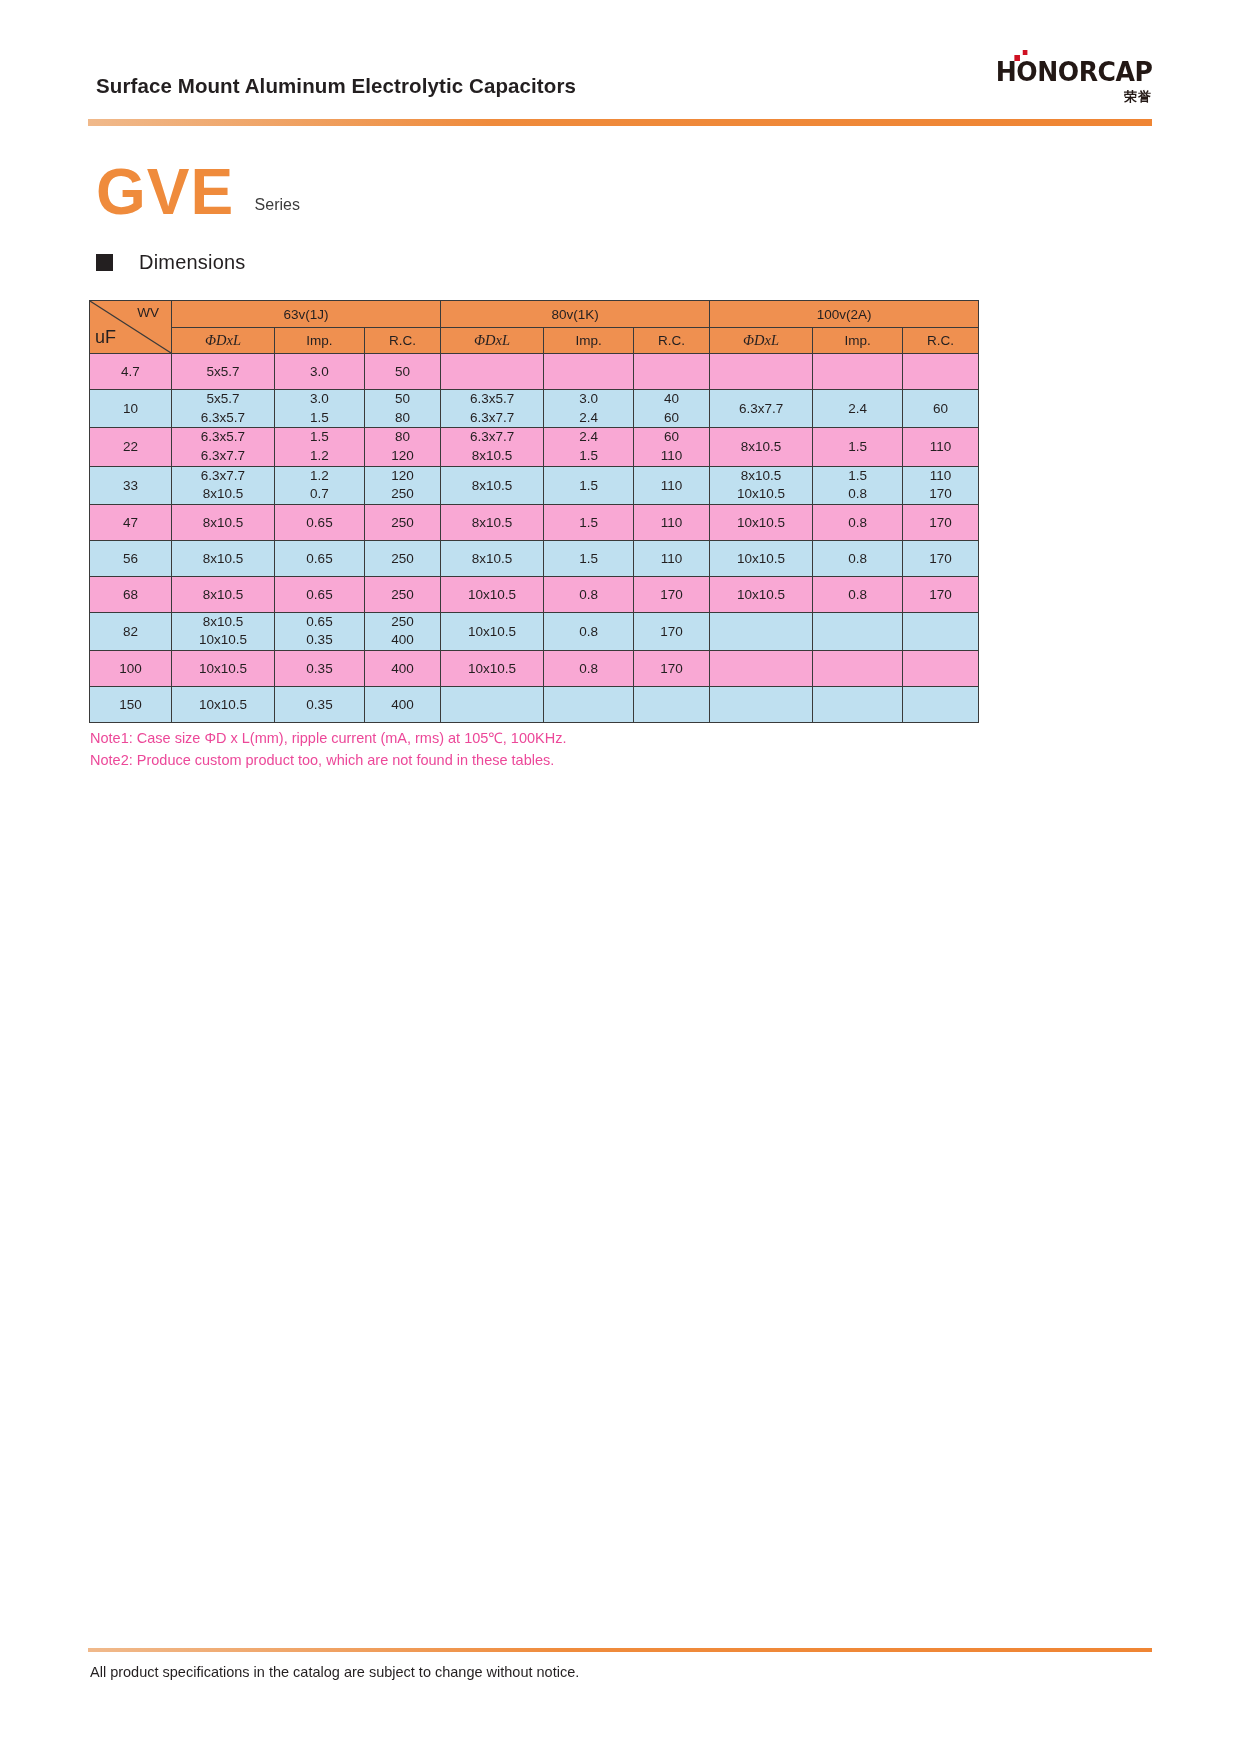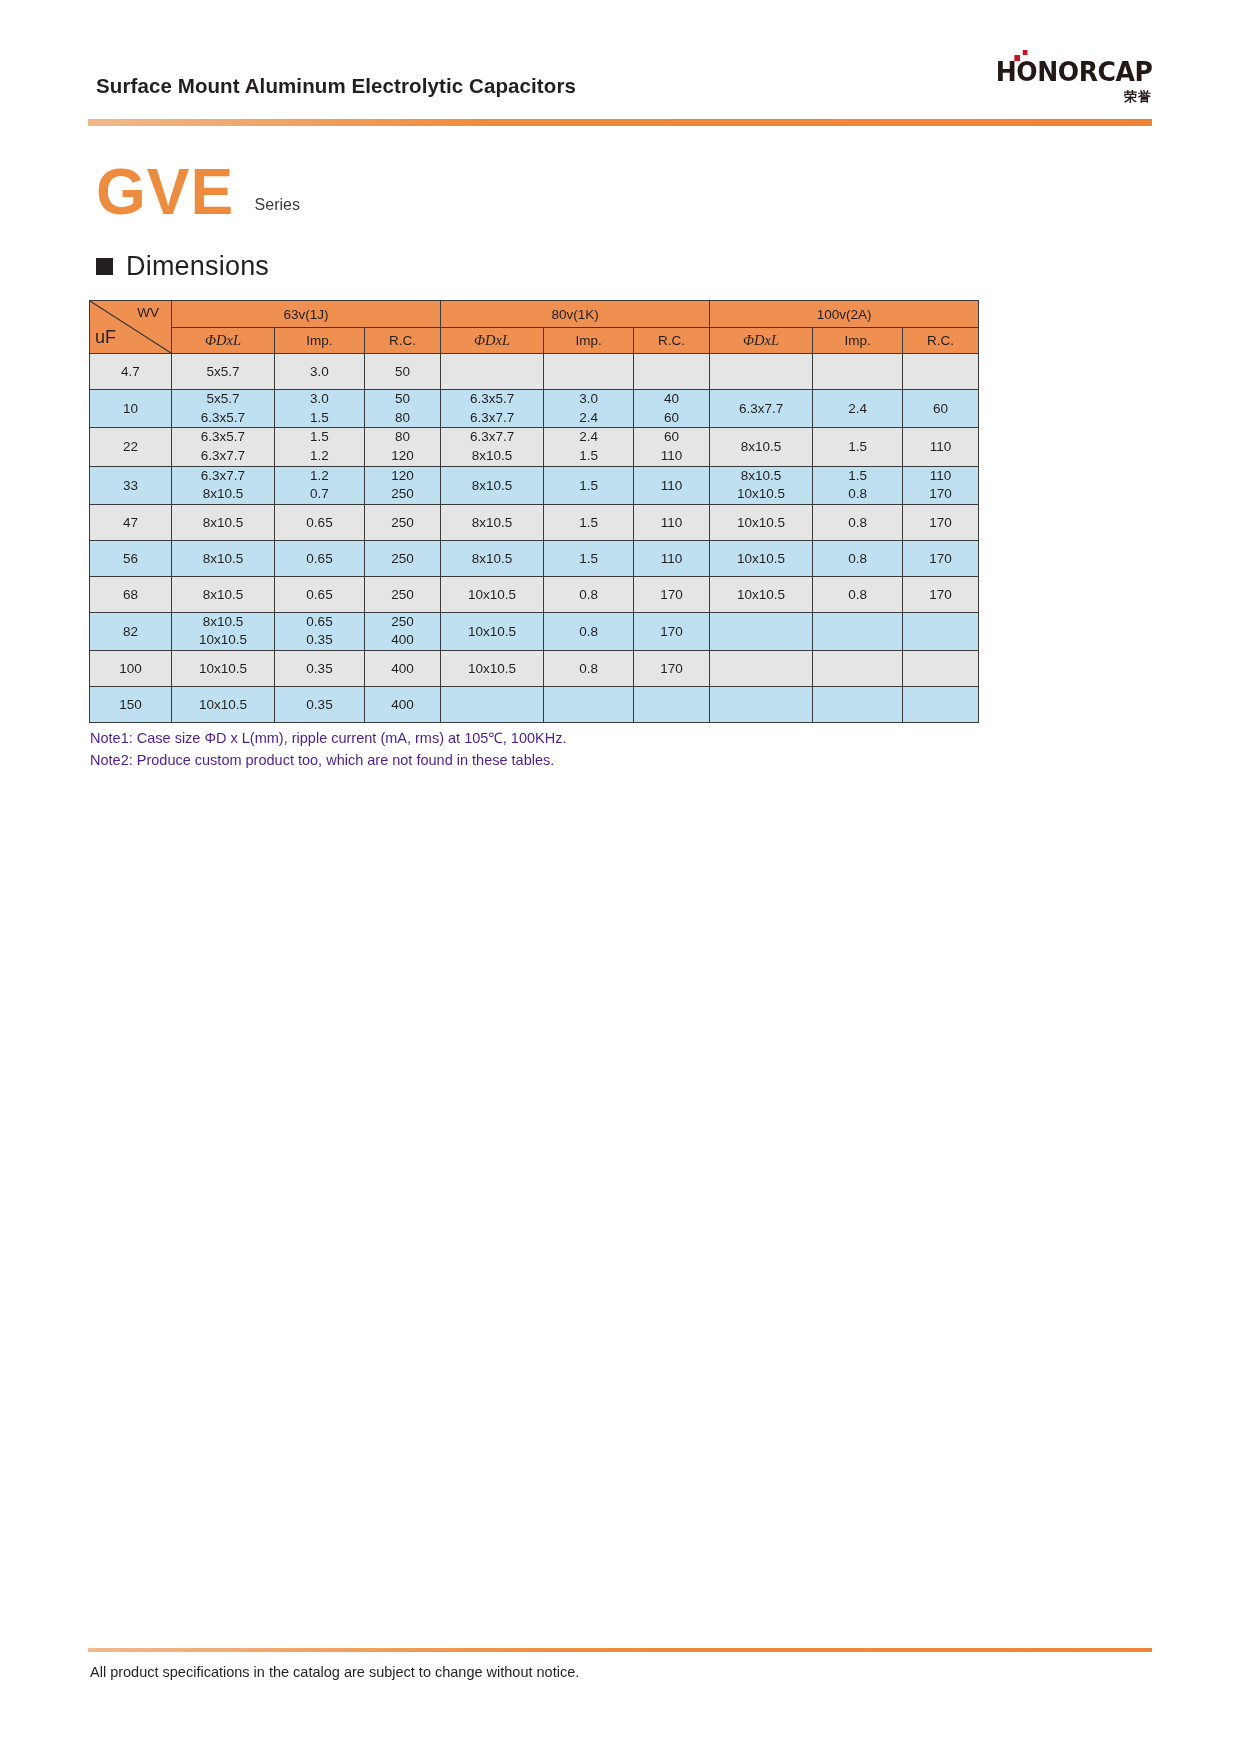--- a/index.html
+++ b/index.html
@@ -122,23 +122,24 @@
     display: flex;
     align-items: center;
     gap: 13px;
   }
   .section-bullet {
     width: 17px; height: 17px;
     background: #231f20;
     display: block;
   }
   .section-title {
-    font-size: 27px;
+    font-size: 20px;
     color: #231f20;
     letter-spacing: 0.2px;
+    margin-left: 13px;
   }
 
   
   .table-wrap {
     position: absolute;
     left: 89px;
     top: 300px;
     width: 832px;
   }
   table.dims {
@@ -192,21 +193,21 @@
     font-weight: normal;
   }
   th.corner .uf {
     position: absolute;
     left: 5px;
     bottom: 5px;
     font-size: 18px;
     font-weight: normal;
   }
 
-  tr.r-white td { background: #e5e5e5; }
+  tr.r-white td { background: #f9a8d4; }
   tr.r-blue td { background: #bfe0f0; }
 
   td.cap { width: 82px; }
   td.cell { height: 36px; }
   .twoline {
     display: flex;
     flex-direction: column;
     justify-content: center;
     line-height: 1.38;
     height: 100%;
@@ -219,21 +220,21 @@
   col.c-i    { width: 90px; }
   col.c-r    { width: 76px; }
 
   
   .notes {
     position: absolute;
     left: 90px;
     top: 727px;
     font-size: 14.5px;
     line-height: 1.55;
-    color: #4c1d95;
+    color: #ec4899;
   }
 
   
   .footer-rule {
     position: absolute;
     left: 88px; right: 88px;
     top: 1648px;
     height: 4px;
     background: linear-gradient(to right, #f0b98b 0%, #ef8b3c 45%, #ef8534 100%);
   }

